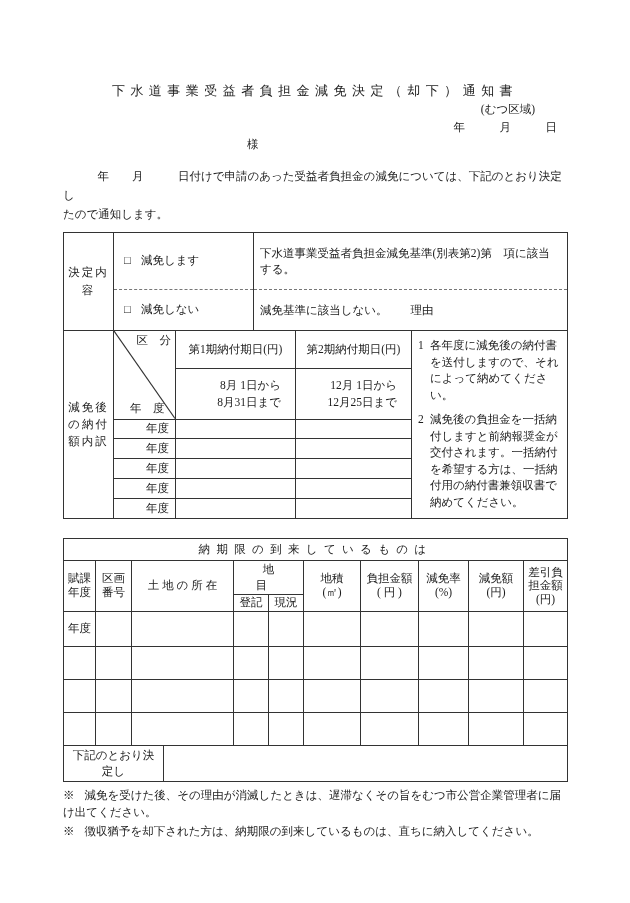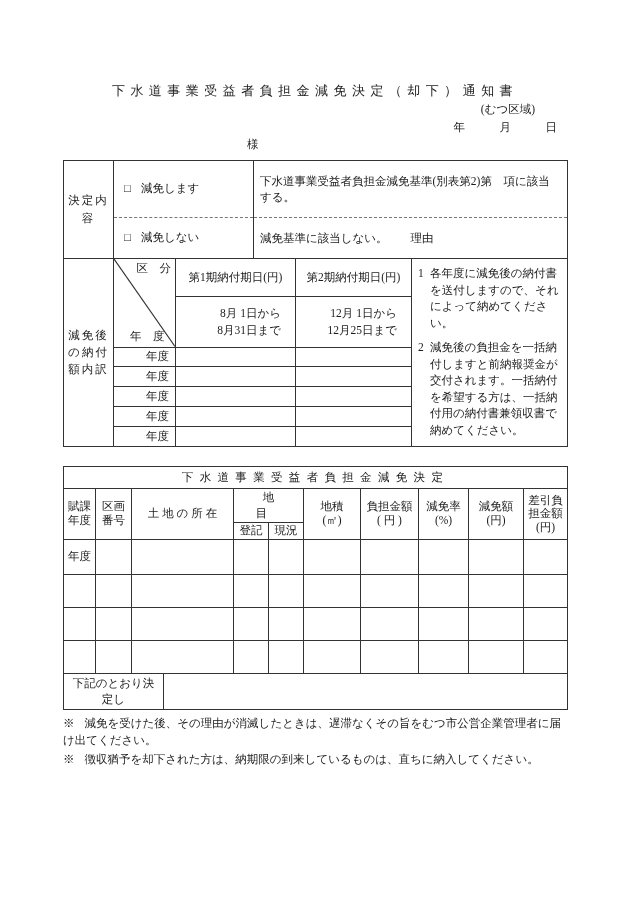--- a/index.html
+++ b/index.html
@@ -75,20 +75,22 @@
 
   <div class="doc-title">下水道事業受益者負担金減免決定（却下）通知書</div>
 
   <div class="region-line">(むつ区域)</div>
 
   <div class="date-line">年　　　月　　　日</div>
 
   <div class="recipient-line">様</div>
 
 
+  <div class="intro pre">　　　年　　月　　　日付けで申請のあった受益者負担金の減免については、下記のとおり決定し
+たので通知します。</div>
 
   <table class="tbl1">
     <colgroup>
         <col style="width:50px">
         <col style="width:140px">
         <col style="width:314px">
       </colgroup>
     <tbody>
         <tr>
       <td rowspan="2" class="vlabel-cell">
@@ -183,21 +185,21 @@
         <col style="width:35px">
         <col style="width:35px">
       <col style="width:57px">
         <col style="width:58px">
         <col style="width:50px">
         <col style="width:55px">
         <col style="width:44px">
     </colgroup>
     <tbody>
         <tr>
-      <td colspan="10" class="t3-title">下水道事業受益者負担金減免決定</td>
+      <td colspan="10" class="t3-title">納期限の到来しているものは</td>
     </tr>
     <tr>
       <td rowspan="2" class="t3-h pre">賦課
 年度</td>
       <td rowspan="2" class="t3-h pre">区画
 番号</td>
       <td rowspan="2" class="t3-h">土 地 の 所 在</td>
       <td colspan="2" class="t3-cat">地目</td>
       <td rowspan="2" class="t3-h pre">地積
 (㎡)</td>

